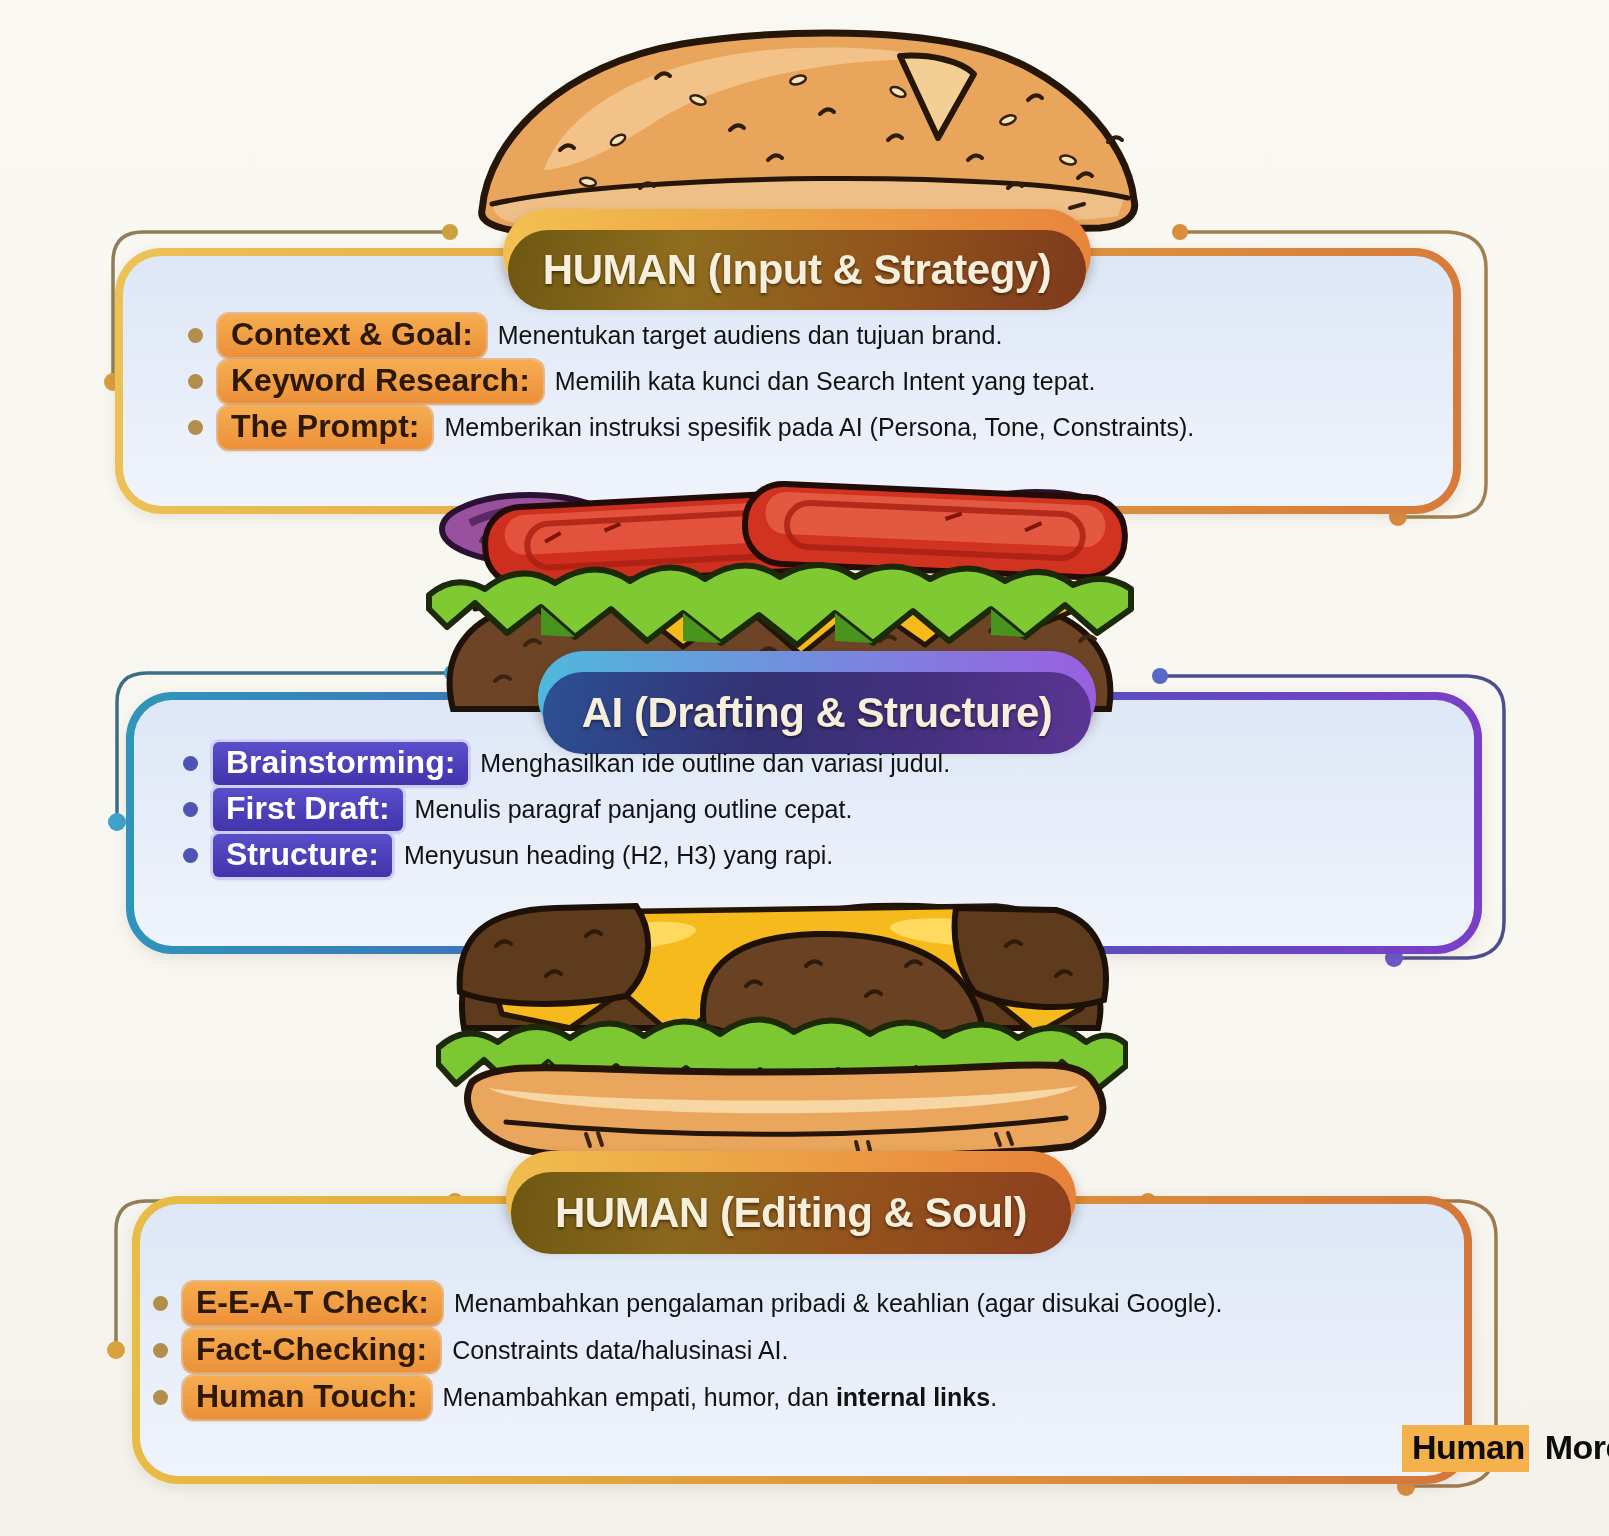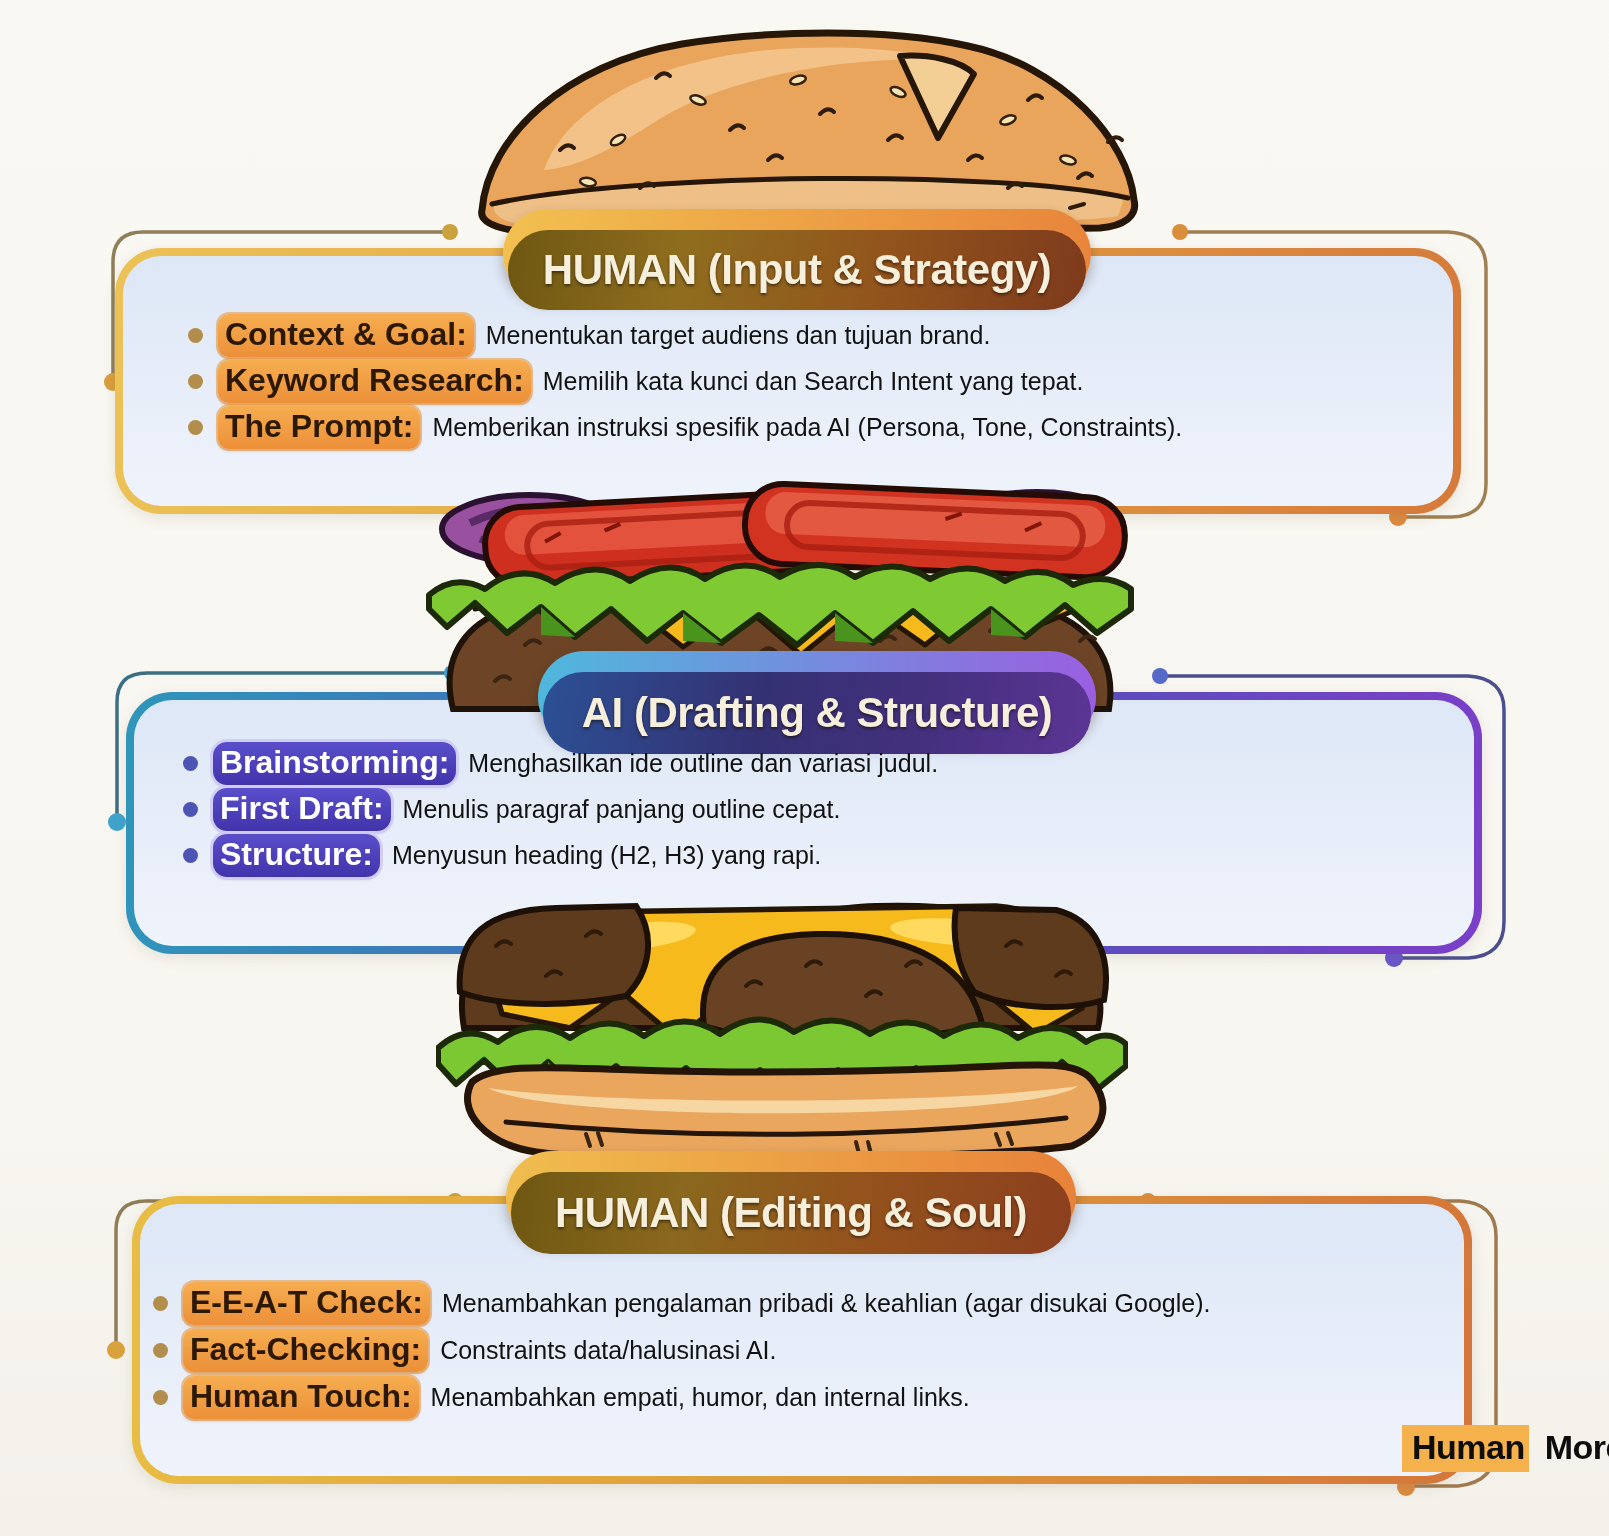--- a/index.html
+++ b/index.html
@@ -39,27 +39,27 @@
   .pill3{left:506px;top:1151px;width:560px;height:82px;
         background:linear-gradient(90deg,#f0bd4e,#e8823a);}
   .pill3 .pill-in{background:linear-gradient(100deg,#6e5712 0%,#8a681d 30%,#94531c 60%,#8c3f1e 100%);}
   
   .list{position:absolute;z-index:5;list-style:none;margin:0;padding:0;}
   .row{display:flex;align-items:center;height:46px;white-space:nowrap;}
   .list3 .row{height:47px;}
   .dot{width:15px;height:15px;border-radius:50%;margin-right:15px;flex:0 0 auto;}
   .dot-o{background:#b28d4c;}
   .dot-p{background:#4c55b4;}
-  .chip{font-weight:bold;font-size:32px;padding:2px 7px 4px;border-radius:11px;margin-right:12px;}
+  .chip{font-weight:bold;font-size:32px;padding:2px 13px 4px;border-radius:11px;margin-right:12px;}
   .chip-o{background:linear-gradient(180deg,#f6ad50,#ec9039);color:#2d1804;
         box-shadow:0 0 0 2px rgba(230,148,58,.55),0 2px 3px rgba(150,80,20,.30);}
-  .chip-p{background:linear-gradient(180deg,#5a4ecb,#4134ab);color:#ffffff;border-radius:14px;
+  .chip-p{background:linear-gradient(180deg,#5a4ecb,#4134ab);color:#ffffff;border-radius:6px;
         box-shadow:0 0 0 3px rgba(208,203,245,.92),0 2px 3px rgba(55,45,140,.35);}
   .txt{font-size:25px;color:#121212;}
-  .txt b{font-weight:normal;}
+  .txt b{font-weight:bold;}
   .list1{left:188px;top:312px;}
   .list2{left:183px;top:740px;}
   .list3{left:153px;top:1280px;}
   
   .readmore{position:absolute;left:1402px;top:1428px;z-index:7;
         font-size:34px;font-weight:800;color:#0d0d0d;letter-spacing:-.5px;white-space:nowrap;}
   .rm-hl{background:#f5b14b;padding:3px 4px 6px 10px;}
   .rm-rest{margin-left:16px;}
 </style>
 </head>

